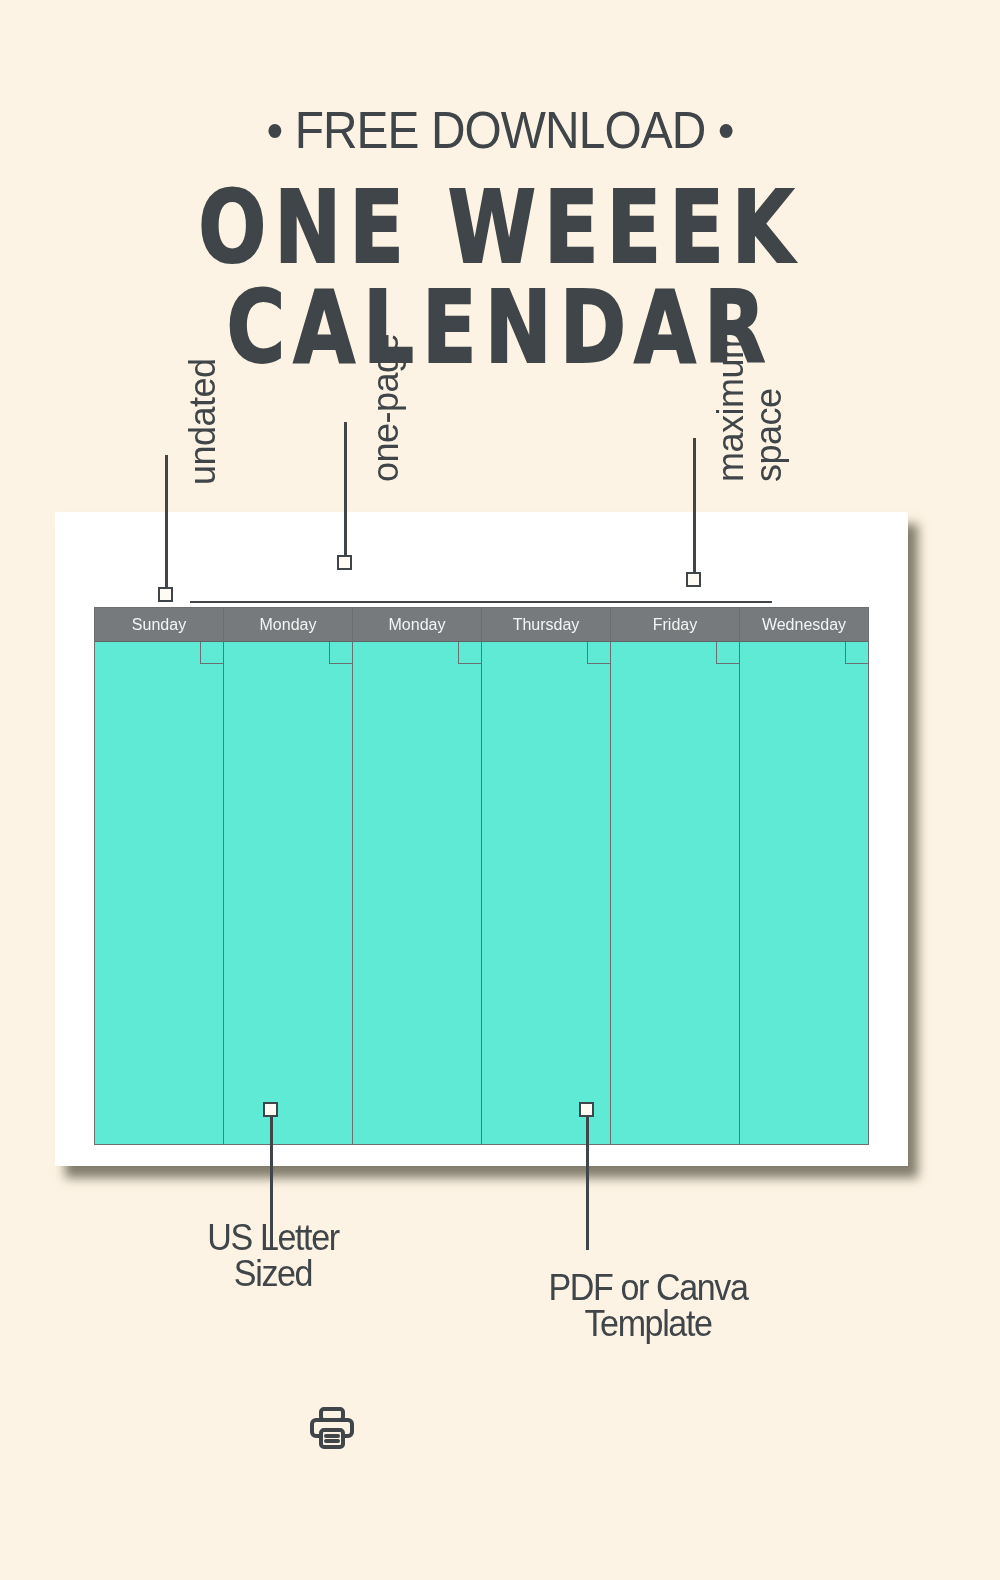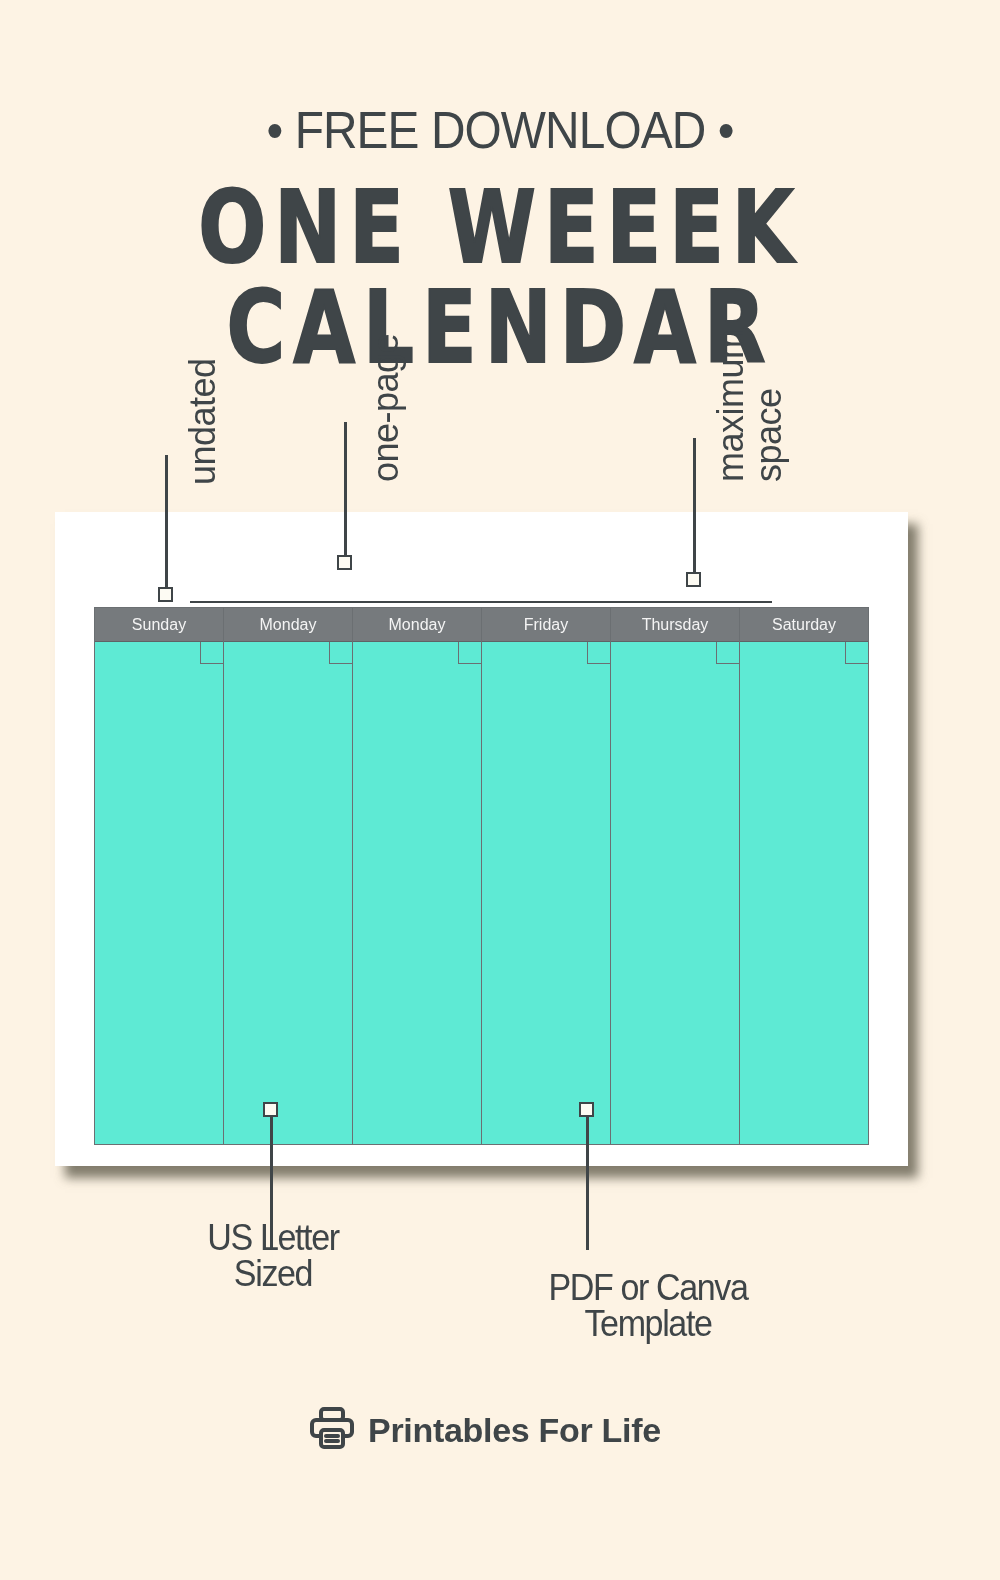--- a/index.html
+++ b/index.html
@@ -106,29 +106,29 @@
   </div>
   <div class="col">
     <div class="col-head">Monday</div>
     <div class="datebox"></div>
   </div>
   <div class="col">
     <div class="col-head">Monday</div>
     <div class="datebox"></div>
   </div>
   <div class="col">
+    <div class="col-head">Thursday</div>
+    <div class="datebox"></div>
+  </div>
+  <div class="col">
     <div class="col-head">Friday</div>
     <div class="datebox"></div>
   </div>
   <div class="col">
-    <div class="col-head">Thursday</div>
-    <div class="datebox"></div>
-  </div>
-  <div class="col">
-    <div class="col-head">Saturday</div>
+    <div class="col-head">Wednesday</div>
     <div class="datebox"></div>
   </div>
 </div>
 
 <div class="abs line" style="left:165px; top:455px; width:2.5px; height:134px;"></div>
 <div class="abs sq" style="left:158px; top:587px;"></div>
 
 <div class="abs line" style="left:344px; top:422px; width:2.5px; height:134px;"></div>
 <div class="abs sq" style="left:337px; top:555px;"></div>
 
@@ -153,14 +153,13 @@
 <div class="abs brand">
   <span>
     <svg width="48" height="44" viewBox="0 0 48 44" fill="none" stroke="#3f4548" stroke-width="4" stroke-linejoin="round" stroke-linecap="round">
       <rect x="13" y="3" width="22" height="11" rx="3"></rect>
       <path d="M13 30 H8 a4 4 0 0 1 -4 -4 V18 a4 4 0 0 1 4 -4 H40 a4 4 0 0 1 4 4 V26 a4 4 0 0 1 -4 4 H35"></path>
       <rect x="13" y="24" width="22" height="17" rx="3"></rect>
       <line x1="18" y1="30" x2="30" y2="30"></line>
       <line x1="18" y1="35" x2="30" y2="35"></line>
     </svg>
   </span>
-  <span class="brand-name">Printables For Life</span>
 </div>
 
 </body></html>

